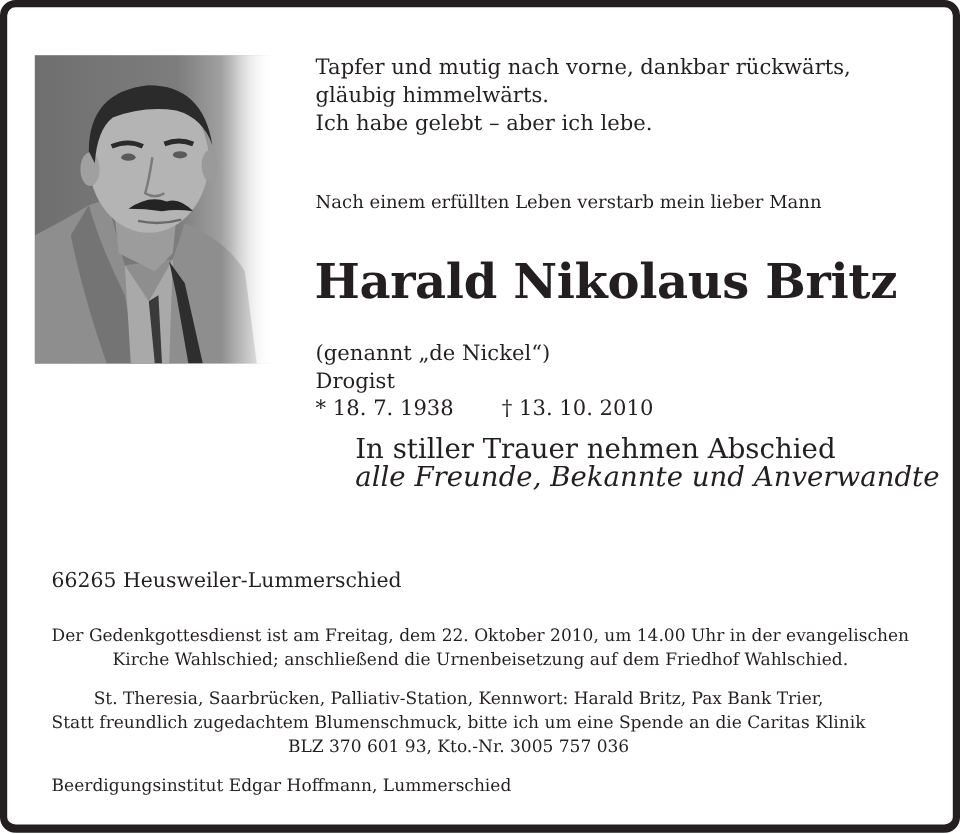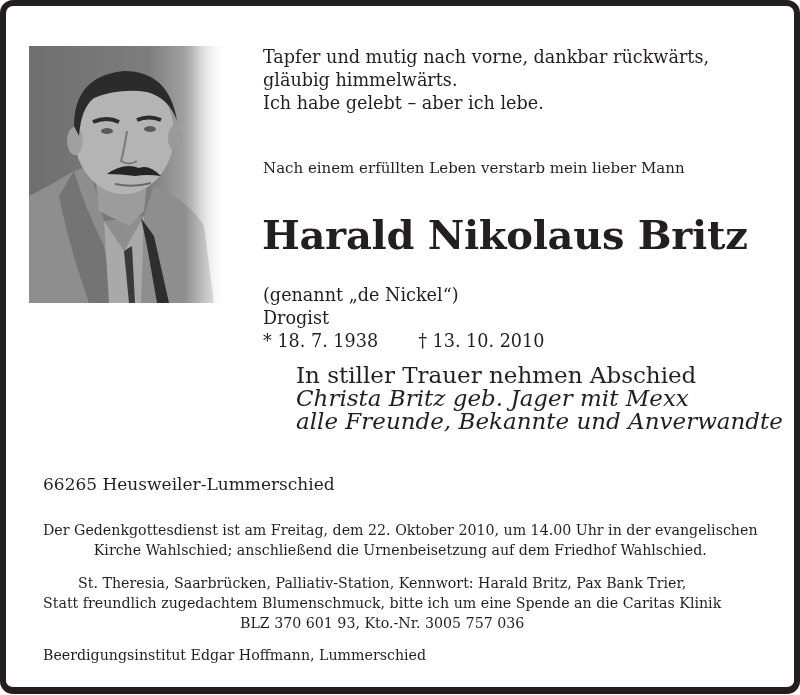--- a/index.html
+++ b/index.html
@@ -94,21 +94,20 @@
   <div class="abs serif details">
     <span class="line">(genannt „de Nickel“)</span>
     <span class="line">Drogist</span>
     <span class="line dates">
       <span>* 18. 7. 1938</span><span class="death">† 13. 10. 2010</span>
     </span>
   </div>
 
   <div class="abs serif mourners">
     <span class="line">In stiller Trauer nehmen Abschied</span>
-    <span class="line it">Christa Britz geb. Jager mit Mexx</span>
     <span class="line it">alle Freunde, Bekannte und Anverwandte</span>
   </div>
 
   <div class="abs serif place">66265 Heusweiler-Lummerschied</div>
 
   <div class="abs serif small p1">
     <span class="line">Der Gedenkgottesdienst ist am Freitag, dem 22. Oktober 2010, um 14.00 Uhr in der evangelischen</span>
     <span class="line">Kirche Wahlschied; anschließend die Urnenbeisetzung auf dem Friedhof Wahlschied.</span>
   </div>
 

